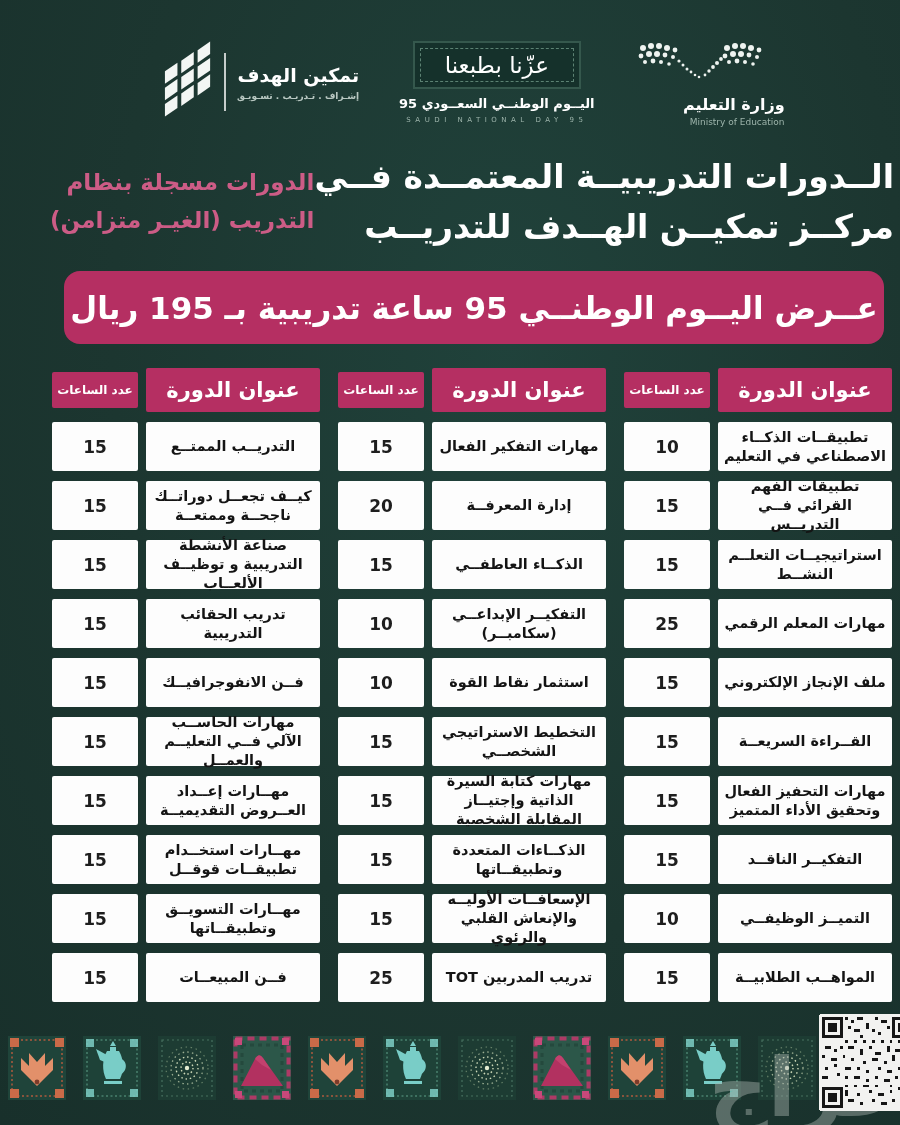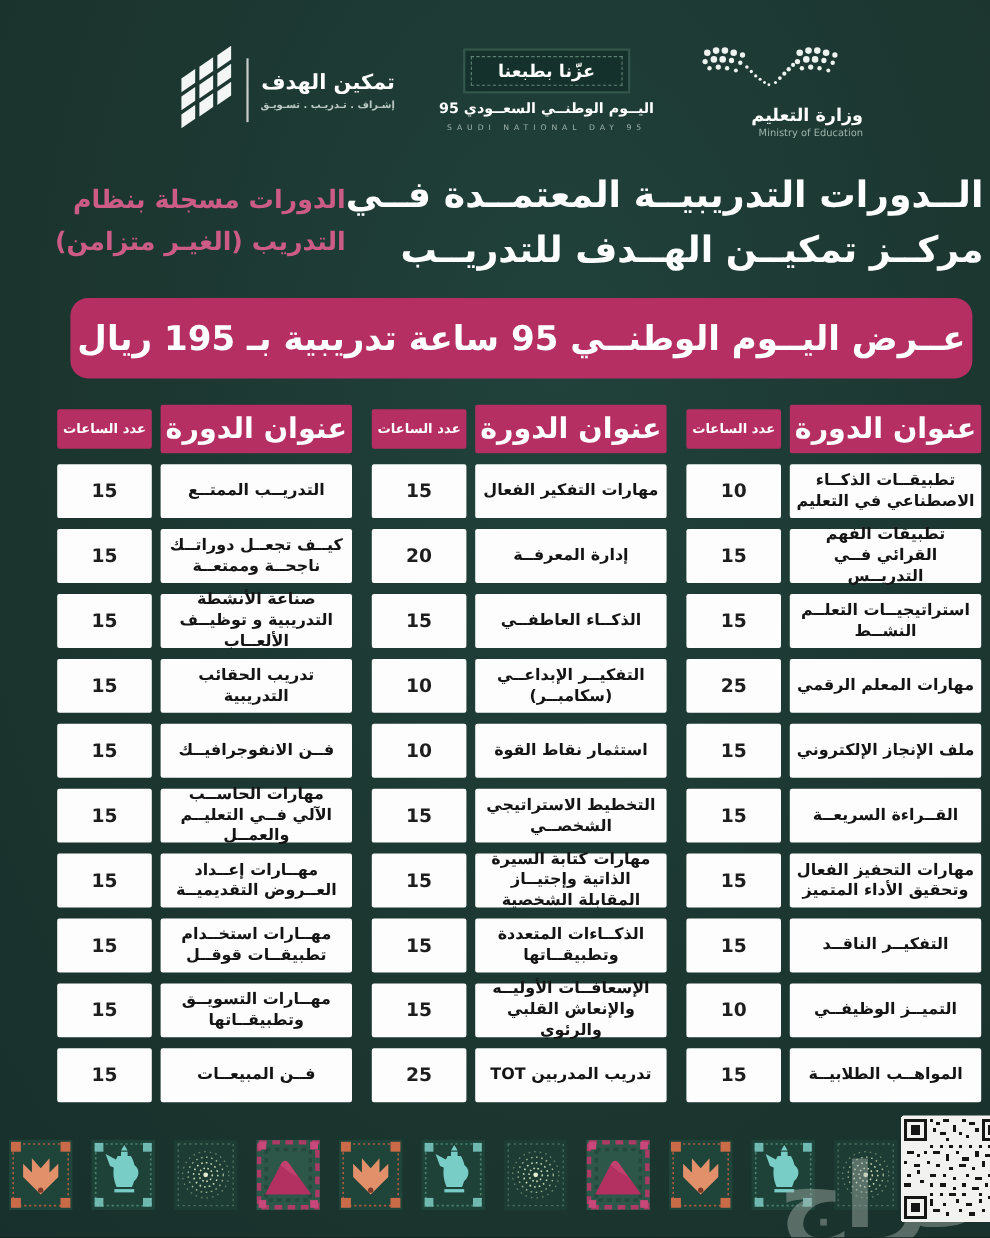--- a/index.html
+++ b/index.html
@@ -10,38 +10,38 @@
   }
   
   .logos{direction:ltr;display:flex;justify-content:center;align-items:center;gap:40px;padding-top:26px;height:112px;}
   .tamkeen{display:flex;align-items:center;gap:11px;}
   .tamkeen-divider{width:1.5px;height:58px;background:rgba(255,255,255,.75);}
   .tamkeen-text{text-align:right;direction:rtl;}
   .tamkeen-title{color:#fff;font-weight:bold;font-size:19px;}
   .tamkeen-sub{color:#b9c8c2;font-size:9px;margin-top:5px;letter-spacing:1px;font-weight:bold;}
   .nd-logo{display:flex;flex-direction:column;align-items:center;}
   .nd-box{border:2px solid #35584d;background:#15312b;padding:5px;}
-  .nd-box-inner{border:1.5px dashed #5c8273;padding:3px 24px;color:#fff;font-weight:bold;font-size:16px;text-align:center;}
+  .nd-box-inner{border:1.5px dashed #5c8273;padding:3px 24px;color:#fff;font-weight:normal;font-size:23px;text-align:center;}
   .nd-line2{color:#fff;font-weight:bold;font-size:13px;margin-top:7px;direction:rtl;}
   .nd-line3{color:#9db4ab;font-size:7px;letter-spacing:4.5px;margin-top:5px;}
   .moe-logo{display:flex;flex-direction:column;align-items:flex-end;}
   .moe-name-ar{color:#fff;font-size:16px;font-weight:bold;margin-top:7px;}
   .moe-name-en{color:#9db4ab;font-size:9px;margin-top:3px;}
   
   .title-row{display:flex;align-items:flex-start;justify-content:space-between;padding:14px 30px 0 26px;}
   .main-title{text-align:right;color:#ffffff;font-weight:bold;font-size:33px;line-height:1.5;}
   .side-note{color:#cc5c86;font-weight:bold;font-size:23px;line-height:1.65;text-align:right;margin-top:12px;}
   
   .banner{margin:20px 40px 0;height:73px;background:#b52f62;border-radius:16px;
     display:flex;align-items:center;justify-content:center;color:#fff;font-weight:bold;font-size:31px;}
   
   .tables{display:flex;justify-content:space-between;padding:24px 32px 0 28px;}
   .course-table{width:268px;display:flex;flex-direction:column;gap:10px;}
   .t-header{display:flex;gap:8px;align-items:center;}
-  .t-header-title{flex:1;height:44px;background:#b52f62;border-radius:2px;color:#fff;font-weight:bold;font-size:26px;
+  .t-header-title{flex:1;height:44px;background:#b52f62;border-radius:2px;color:#fff;font-weight:bold;font-size:21px;
     display:flex;align-items:center;justify-content:center;}
   .t-header-hours{width:86px;height:36px;background:#b52f62;border-radius:2px;color:#fff;font-weight:bold;font-size:12px;
     display:flex;align-items:center;justify-content:center;}
   .t-row{display:flex;gap:8px;height:49px;}
   .cell-title{flex:1;background:#fdfdfd;border-radius:2px;color:#141414;font-weight:bold;font-size:14.5px;line-height:1.3;
     display:flex;align-items:center;justify-content:center;text-align:center;padding:2px 6px;box-sizing:border-box;}
   .cell-hours{width:86px;background:#fdfdfd;border-radius:2px;color:#1e1e1e;font-weight:bold;font-size:17px;
     display:flex;align-items:center;justify-content:center;}
   
   .footer-strip{position:absolute;left:0;right:0;bottom:25px;height:64px;direction:ltr;display:flex;gap:17px;padding-left:8px;z-index:1;}

